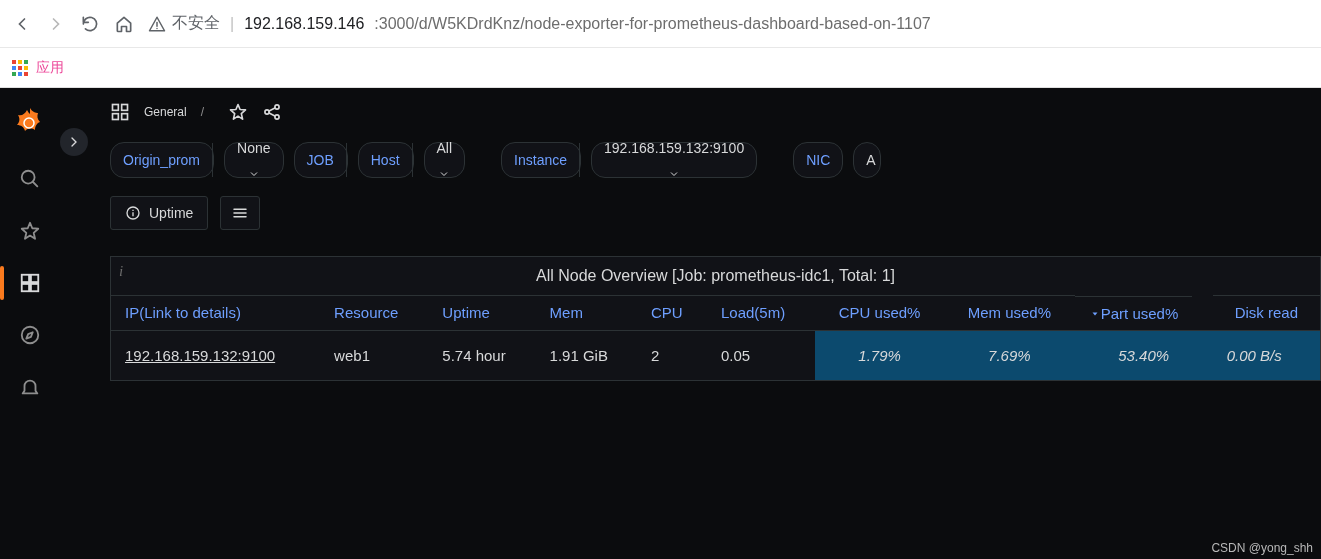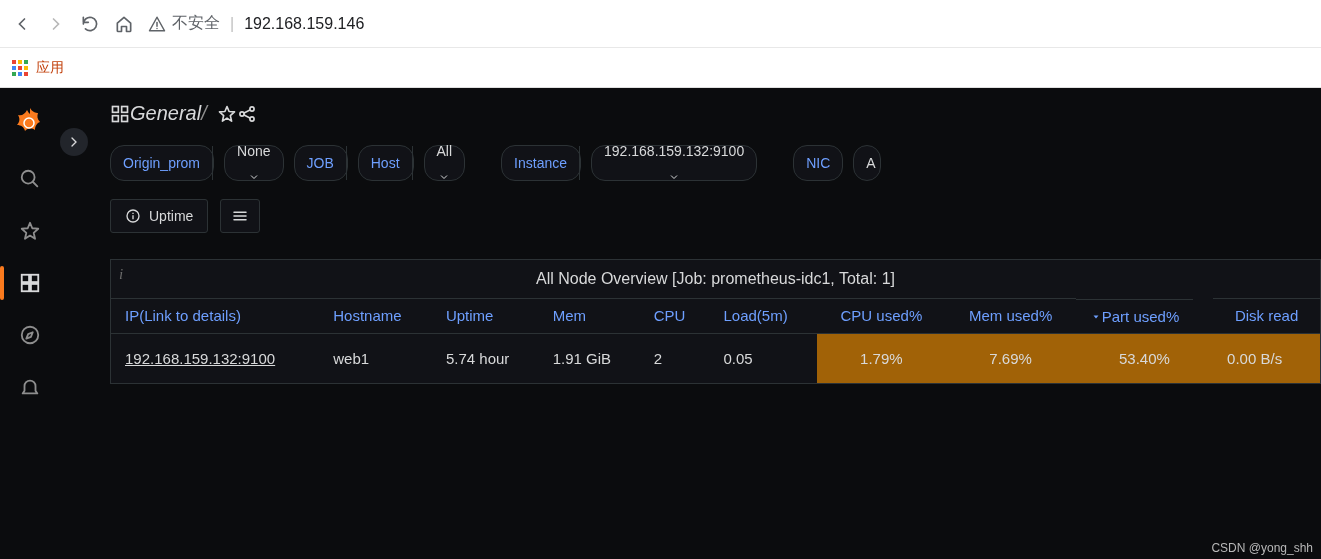--- a/index.html
+++ b/index.html
@@ -13,54 +13,54 @@
 .addr .warn { color:#5f6368; display:flex; align-items:center; gap:6px; }
 .addr .ip { color:#202124; }
 .addr .path { color:#6d6d6d; }
 .sep { color:#c0c0c0; font-size:16px; }
 
 .bm-bar { height:40px; display:flex; align-items:center; padding:0 12px; gap:8px; border-bottom:1px solid #e0e0e0; }
 .apps-icn { width:16px; height:16px; display:grid; grid-template:repeat(3,4px)/repeat(3,4px); gap:2px; }
 .apps-icn span:nth-child(1){background:#ea4335}.apps-icn span:nth-child(2){background:#fbbc04}.apps-icn span:nth-child(3){background:#34a853}
 .apps-icn span:nth-child(4){background:#4285f4}.apps-icn span:nth-child(5){background:#ea4335}.apps-icn span:nth-child(6){background:#fbbc04}
 .apps-icn span:nth-child(7){background:#34a853}.apps-icn span:nth-child(8){background:#4285f4}.apps-icn span:nth-child(9){background:#ea4335}
-.bm-lbl { font-size:14px; color:#c2410c; }
+.bm-lbl { font-size:14px; color:#ec4899; }
 
 
 .grafana { position:absolute; top:88px; left:0; right:0; bottom:0; background:#0b0c0e; color:#d8d9da; display:flex; }
 .g-side { width:60px; background:#0b0c0e; display:flex; flex-direction:column; align-items:center; padding-top:18px; gap:30px; }
 .g-logo { width:32px; height:32px; }
 .side-icn { width:22px; height:22px; color:#8e8e8e; cursor:pointer; position:relative; }
 .side-icn.active::before { content:''; position:absolute; left:-19px; top:-6px; width:4px; height:34px; background:#fb7b1e; border-radius:2px; }
 .side-icn.active { color:#d8d9da; }
 .expand-btn { position:absolute; left:60px; top:40px; width:28px; height:28px; background:#22252b; border-radius:50%; display:flex; align-items:center; justify-content:center; color:#d8d9da; cursor:pointer; z-index:10; }
 
 .g-main { flex:1; padding:14px 0 0 50px; overflow:hidden; }
-.crumb { display:flex; align-items:center; font-size:20px; color:#d8d9da; margin-bottom:20px;font-style:italic; }
+.crumb { display:flex; align-items:center; gap:14px; font-size:12px; color:#d8d9da; margin-bottom:20px; }
 .crumb .sl { color:#8e8e8e; }
 .crumb-icn { width:20px; height:20px; color:#d8d9da; cursor:pointer; }
 
 .varbar { display:flex; gap:10px; margin-bottom:18px; flex-wrap:wrap; }
 .vchip { display:flex; align-items:center; border:1px solid #2c3235; border-radius:14px; height:36px; background:#111217; }
 .vlbl { padding:0 12px; color:#6e9fff; font-size:14px; border-right:1px solid #2c3235; height:100%; display:flex; align-items:center; }
 .vval { padding:0 12px; color:#d8d9da; font-size:14px; display:flex; align-items:center; gap:12px; cursor:pointer;flex-direction:column; }
 .btnrow { display:flex; gap:12px; margin-bottom:26px; }
 .gbtn { display:flex; align-items:center; gap:8px; padding:0 14px; height:34px; border:1px solid #2c3235; border-radius:3px; font-size:14px; color:#d8d9da; cursor:pointer; background:#111217; }
 
 .rowhdr { display:flex; align-items:center; gap:6px; font-size:19px; font-weight:600; color:#d8d9da; margin-bottom:14px; cursor:pointer; }
 
 .panel { border:1px solid #2c3235; background:#111217; margin-right:0; }
 .ptitle { font-size:16px; color:#d8d9da; padding:10px 0; text-align:center; font-weight:500; position:relative; }
 .pinfo { position:absolute; left:8px; top:6px; color:#6b6b6b; font-style:italic; font-family:Georgia,serif; font-size:15px; }
 
 table.nodes { width:100%; border-collapse:collapse; }
 .nodes th { color:#6e9fff; font-size:15px; font-weight:500; text-align:left; padding:8px 14px; border-top:1px solid #2c3235; white-space:nowrap; }
 .nodes td { color:#d8d9da; font-size:15px; padding:16px 14px; border-top:1px solid #2c3235; vertical-align:middle; }
 .nodes td.ip a { color:#d8d9da; text-decoration:underline; }
-.cell-g { background:#a16207; text-align:center; font-weight:500; }
+.cell-g { background:#0c4a6e; text-align:center; font-weight:500;font-style:italic; }
 .sorter { display:inline-flex; align-items:center; }
 
 .wm { position:absolute; right:8px; bottom:4px; font-size:12px; color:#b8b8b8; }
 svg { display:block; }
 </style>
 </head>
 <body>
 
 <div class="browser-bar">
   <div class="nav-icn">
@@ -87,20 +87,21 @@
     <span class="warn">
       <svg viewBox="0 0 24 24" width="18" height="18">
           <path d="M12 3l10 18H2z" stroke="currentColor" stroke-width="2" fill="none" stroke-linejoin="round"></path>
           <path d="M12 10v5" stroke="currentColor" stroke-width="2" stroke-linecap="round"></path>
           <circle cx="12" cy="18" r="1" fill="currentColor"></circle>
         </svg>
       <span>不安全</span>
     </span>
     <span class="sep">|</span>
     <span class="ip">192.168.159.146</span>
+      <span class="path">:3000/d/W5KDrdKnz/node-exporter-for-prometheus-dashboard-based-on-1107</span>
   </div>
 </div>
 
 <div class="bm-bar">
   <div class="apps-icn">
       <span></span>
       <span></span>
       <span></span>
       <span></span>
       <span></span>
@@ -249,21 +250,21 @@
 
     <div class="panel">
       <div class="ptitle">
         <span class="pinfo">i</span>
         <span>All Node Overview [Job: prometheus-idc1, Total: 1]</span>
       </div>
       <table class="nodes">
         <thead>
             <tr>
           <th>IP(Link to details)</th>
-          <th>Hostname</th>
+          <th>Resource</th>
           <th>Uptime</th>
           <th>Mem</th>
           <th>CPU</th>
           <th>Load(5m)</th>
           <th style="text-align:center">CPU used%</th>
           <th style="text-align:center">Mem used%</th>
           <th style="text-align:center" class="sorter">
                 <svg viewBox="0 0 24 24" width="12" height="12" style="display:inline;vertical-align:middle">
                   <path d="M12 17l-5-6h10z" fill="currentColor"></path>
                 </svg>

